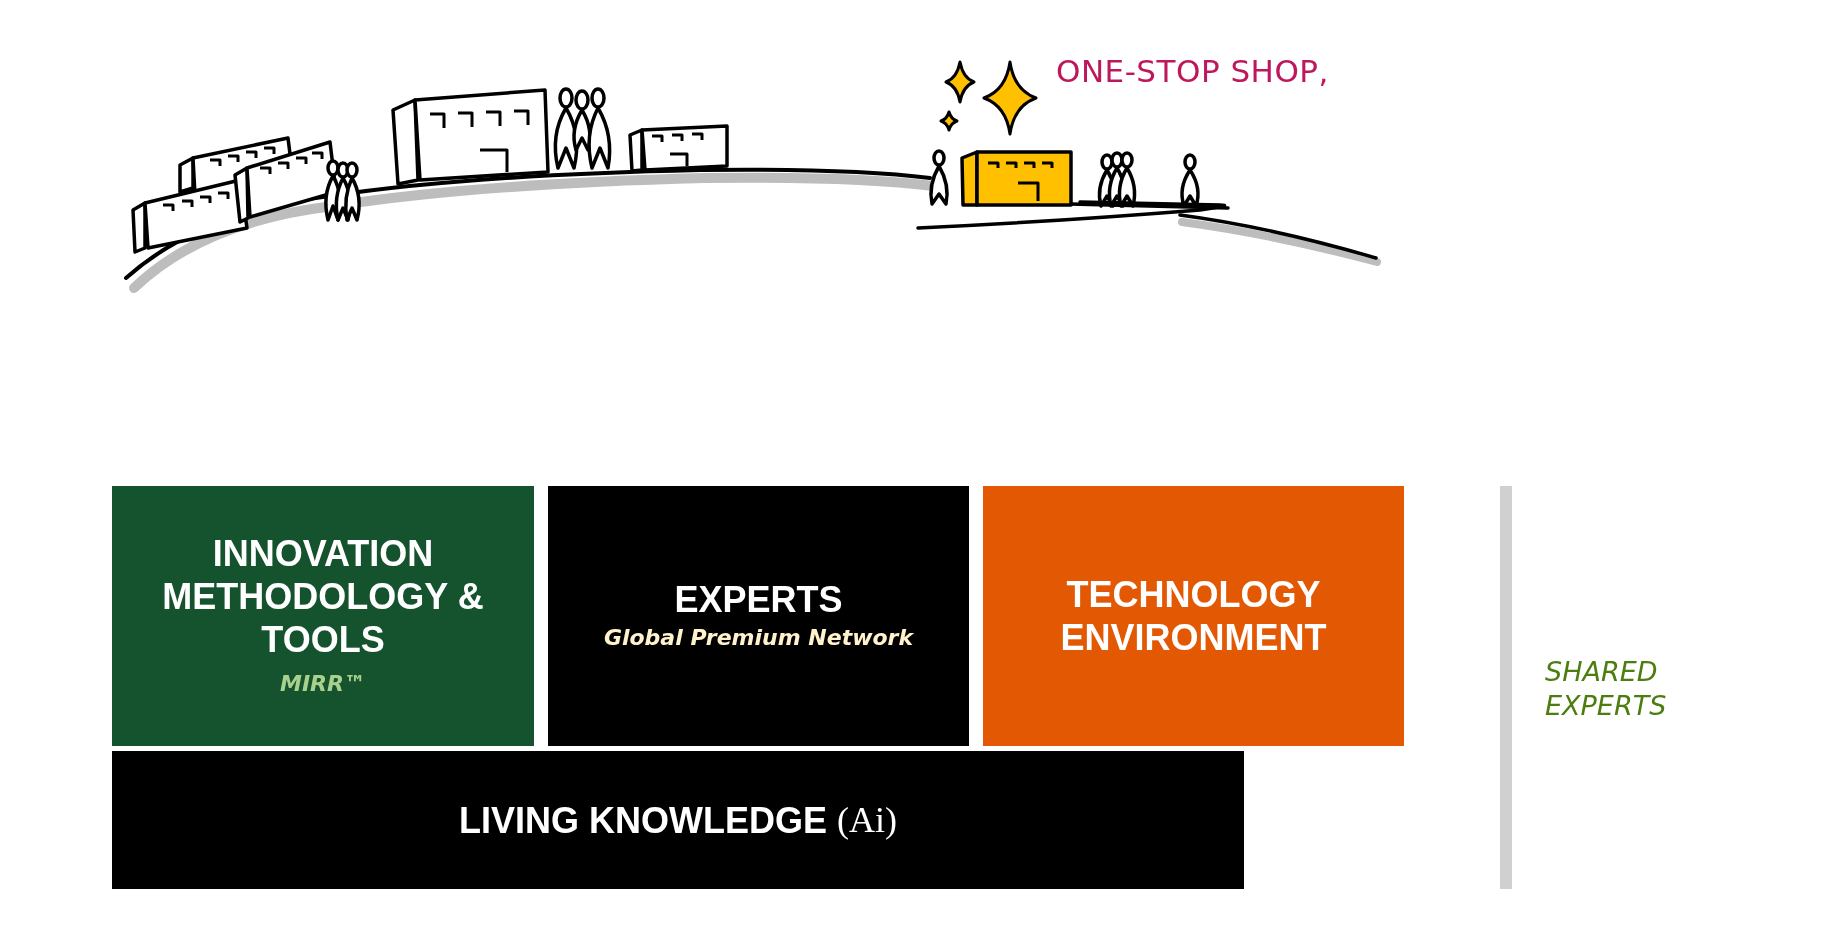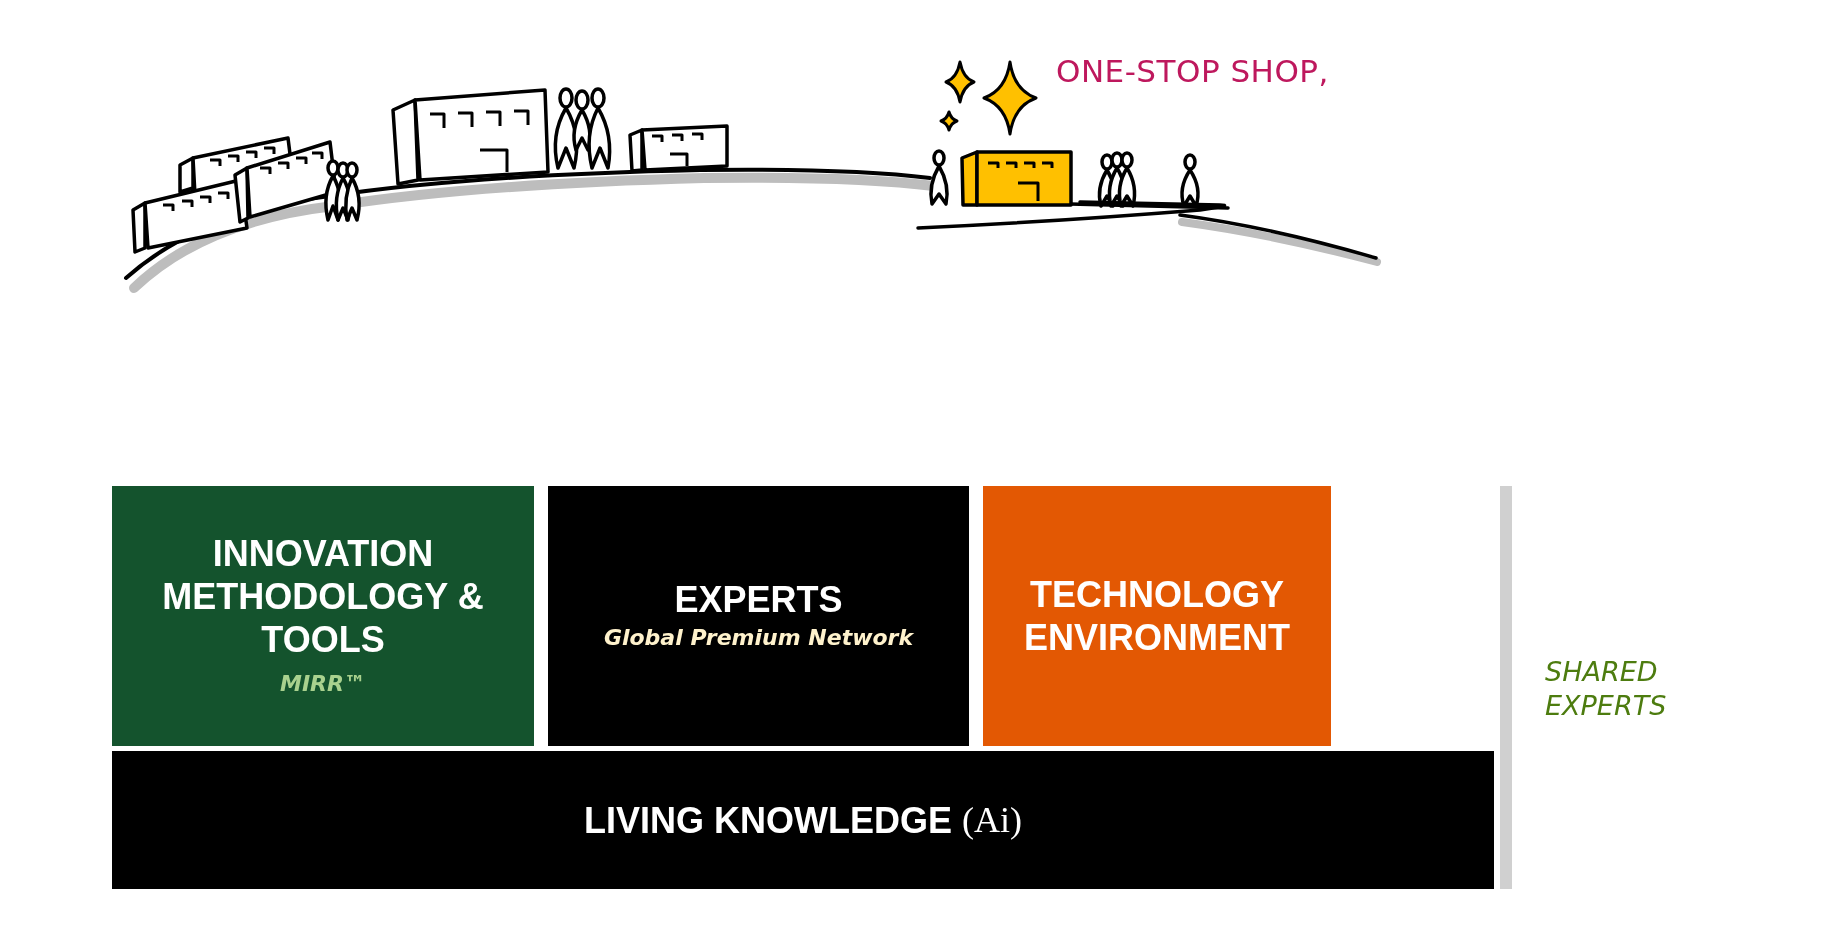--- a/index.html
+++ b/index.html
@@ -7,22 +7,22 @@
   .illus { position:absolute; left:0; top:0; width:1842px; height:300px; }
   .tagline { position:absolute; left:1056px; top:52px; color:#be185d; font-family:"DejaVu Sans", sans-serif; font-size:31px; line-height:38px; letter-spacing:0.5px; white-space:nowrap; }
   .tagline div { display:block; }
   .block { position:absolute; display:flex; flex-direction:column; align-items:center; justify-content:center; text-align:center; color:#ffffff; }
   .block .title { font-family:"Liberation Sans", sans-serif; font-weight:bold; font-size:36px; line-height:43px; white-space:pre-line; }
   .block .sub { font-family:"DejaVu Sans", sans-serif; font-weight:bold; font-style:italic; font-size:22px; line-height:34px; }
   #b-green { left:112px; top:486px; width:422px; height:260px; background:#14532d; }
   #b-green .sub { color:#a9d18e; margin-top:6px; }
   #b-yellow { left:548px; top:486px; width:421px; height:260px; background:#000000; }
   #b-yellow .sub { color:#fff2cc; }
-  #b-orange { left:983px; top:486px; width:348px; height:260px; background:#e35803; }
-  #b-black { left:112px; top:751px; width:1382px; height:138px; background:#000000; flex-direction:row; }
+  #b-orange { left:983px; top:486px; width:421px; height:260px; background:#e35803; }
+  #b-black { left:112px; top:751px; width:1132px; height:138px; background:#000000; flex-direction:row; }
   #b-black .title { font-size:36px; }
   #b-black .suffix { font-family:Liberation Serif, serif; font-size:36px; font-weight:normal; margin-left:10px; }
   .divider { position:absolute; left:1500px; top:486px; width:12px; height:403px; background:#d0d0d0; }
   .shared { position:absolute; left:1545px; top:655px; color:#4d7c0f; font-family:"DejaVu Sans", sans-serif; font-style:italic; font-size:27px; line-height:34px; }
   .shared div { display:block; }
 </style>
 </head>
 <body>
 
 <svg class="illus" viewBox="0 0 1842 300" xmlns="http://www.w3.org/2000/svg">

